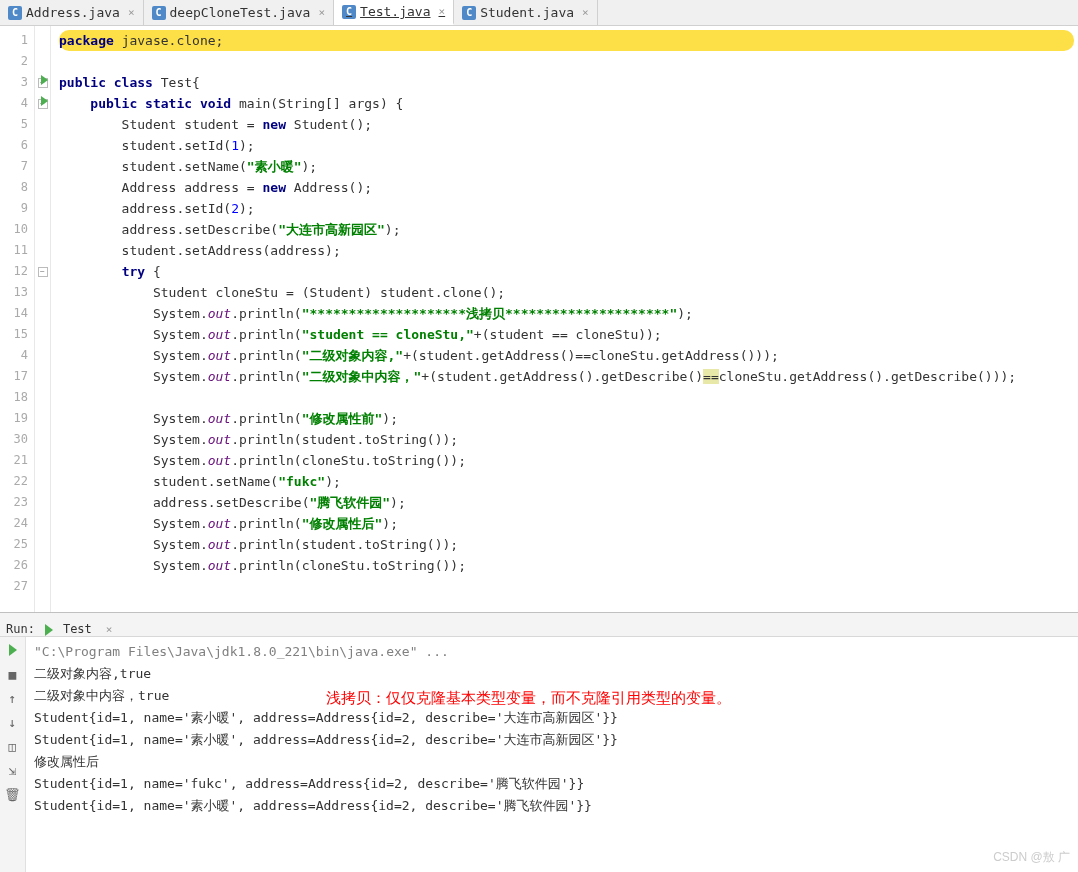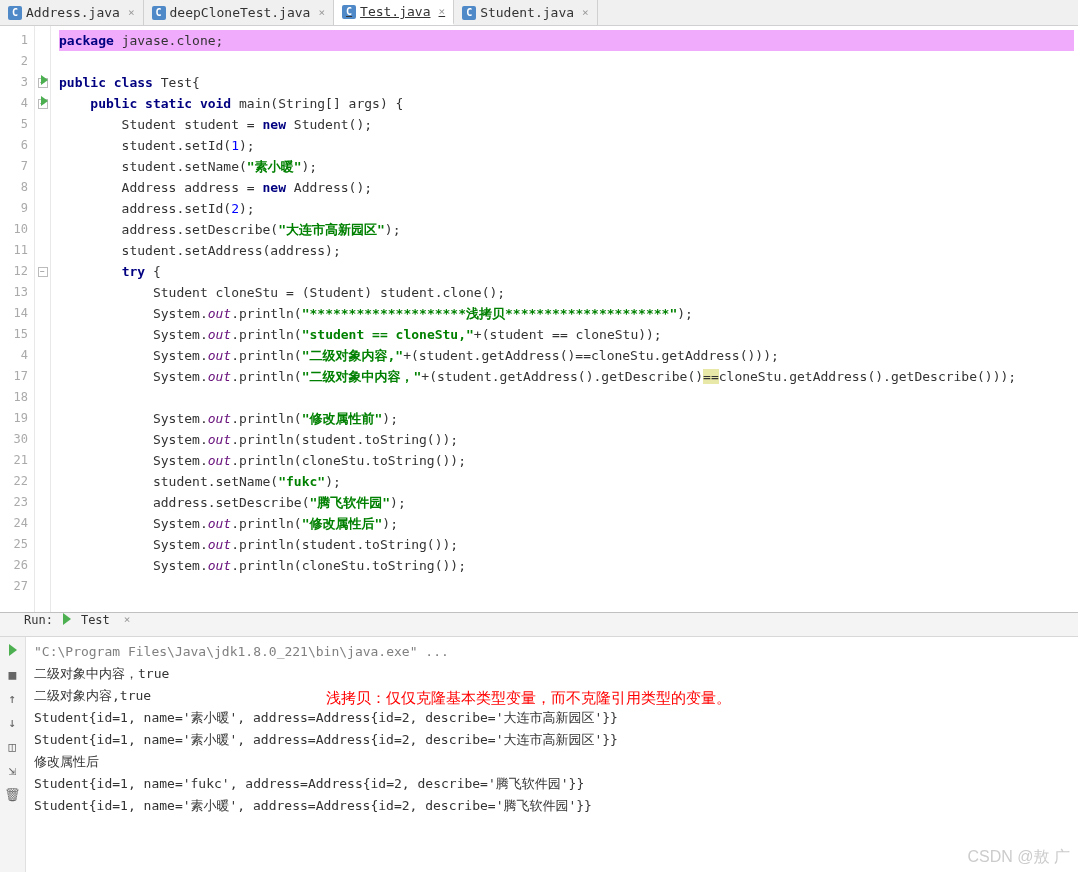--- a/index.html
+++ b/index.html
@@ -82,43 +82,43 @@
 .code {
   flex: 1;
   font-family: Consolas, Monaco, monospace;
   font-size: 13px;
   line-height: 21px;
   padding: 4px 4px 4px 8px;
   white-space: pre;
   overflow-x: auto;
 }
 .code .line { height: 21px; }
-.line.hl { background: #f0abfc; }
+.line.hl { background: #fde047; border-radius: 10px; }
 
 .kw { color: #000080; font-weight: bold; }
 .str { color: #008000; font-weight: bold; }
 .num { color: #0000ff; }
 .fld { color: #660e7a; font-style: italic; }
 .eq-hl { background: #e8e8a8; }
 
 
 .run-panel {
   border-top: 1px solid #c0c0c0;
   background: #fff;
   height: 260px;
   display: flex;
   flex-direction: column;
 }
 .run-header {
   display: flex;
-  align-items: flex-start;
+  align-items: flex-end;
   height: 24px;
   background: #f4f4f4;
   border-bottom: 1px solid #d8d8d8;
-  padding: 0 24px;
+  padding: 0 6px;
   gap: 10px;
   font-size: 12px;
 }
 .run-body { display: flex; flex: 1; overflow:hidden; }
 .run-toolbar {
   width: 26px;
   background: #f4f4f4;
   border-right: 1px solid #e0e0e0;
   display: flex;
   flex-direction: column;
@@ -146,21 +146,21 @@
   top: 50px;
   color: #ff0000;
   font-family: "Microsoft YaHei", sans-serif;
   font-size: 15px;
 }
 .watermark {
   position: absolute;
   right: 8px;
   bottom: 4px;
   color: #ccc;
-  font-size: 16px;
+  font-size: 12px;
   font-family: "Microsoft YaHei", sans-serif;
 }
 .run-icon-play { width:0;height:0;border-left:8px solid #4caf50;border-top:6px solid transparent;border-bottom:6px solid transparent;}
 </style>
 </head>
 <body>
 
 <div class="ide">
   <div class="tabs" id="tabs-container">
       <div class="tab">
@@ -269,22 +269,22 @@
         <div class="tb-btn">↑</div>
         <div class="tb-btn">↓</div>
         <div class="tb-btn">◫</div>
         <div class="tb-btn">⇲</div>
         <div class="tb-btn">🗑</div>
       </div>
       <div class="console" id="console">
         <div class="annotation">浅拷贝：仅仅克隆基本类型变量，而不克隆引用类型的变量。</div>
         <div class="watermark">CSDN @敖 广</div>
       <div class="out-line cmd">"C:\Program Files\Java\jdk1.8.0_221\bin\java.exe" ...</div>
+          <div class="out-line ">二级对象内容,true</div>
           <div class="out-line ">二级对象中内容，true</div>
-          <div class="out-line ">二级对象内容,true</div>
           <div class="out-line ">Student{id=1, name='素小暖', address=Address{id=2, describe='大连市高新园区'}}</div>
           <div class="out-line ">Student{id=1, name='素小暖', address=Address{id=2, describe='大连市高新园区'}}</div>
           <div class="out-line ">修改属性后</div>
           <div class="out-line ">Student{id=1, name='fukc', address=Address{id=2, describe='腾飞软件园'}}</div>
           <div class="out-line ">Student{id=1, name='素小暖', address=Address{id=2, describe='腾飞软件园'}}</div>
         </div>
     </div>
   </div>
 </div>
 

